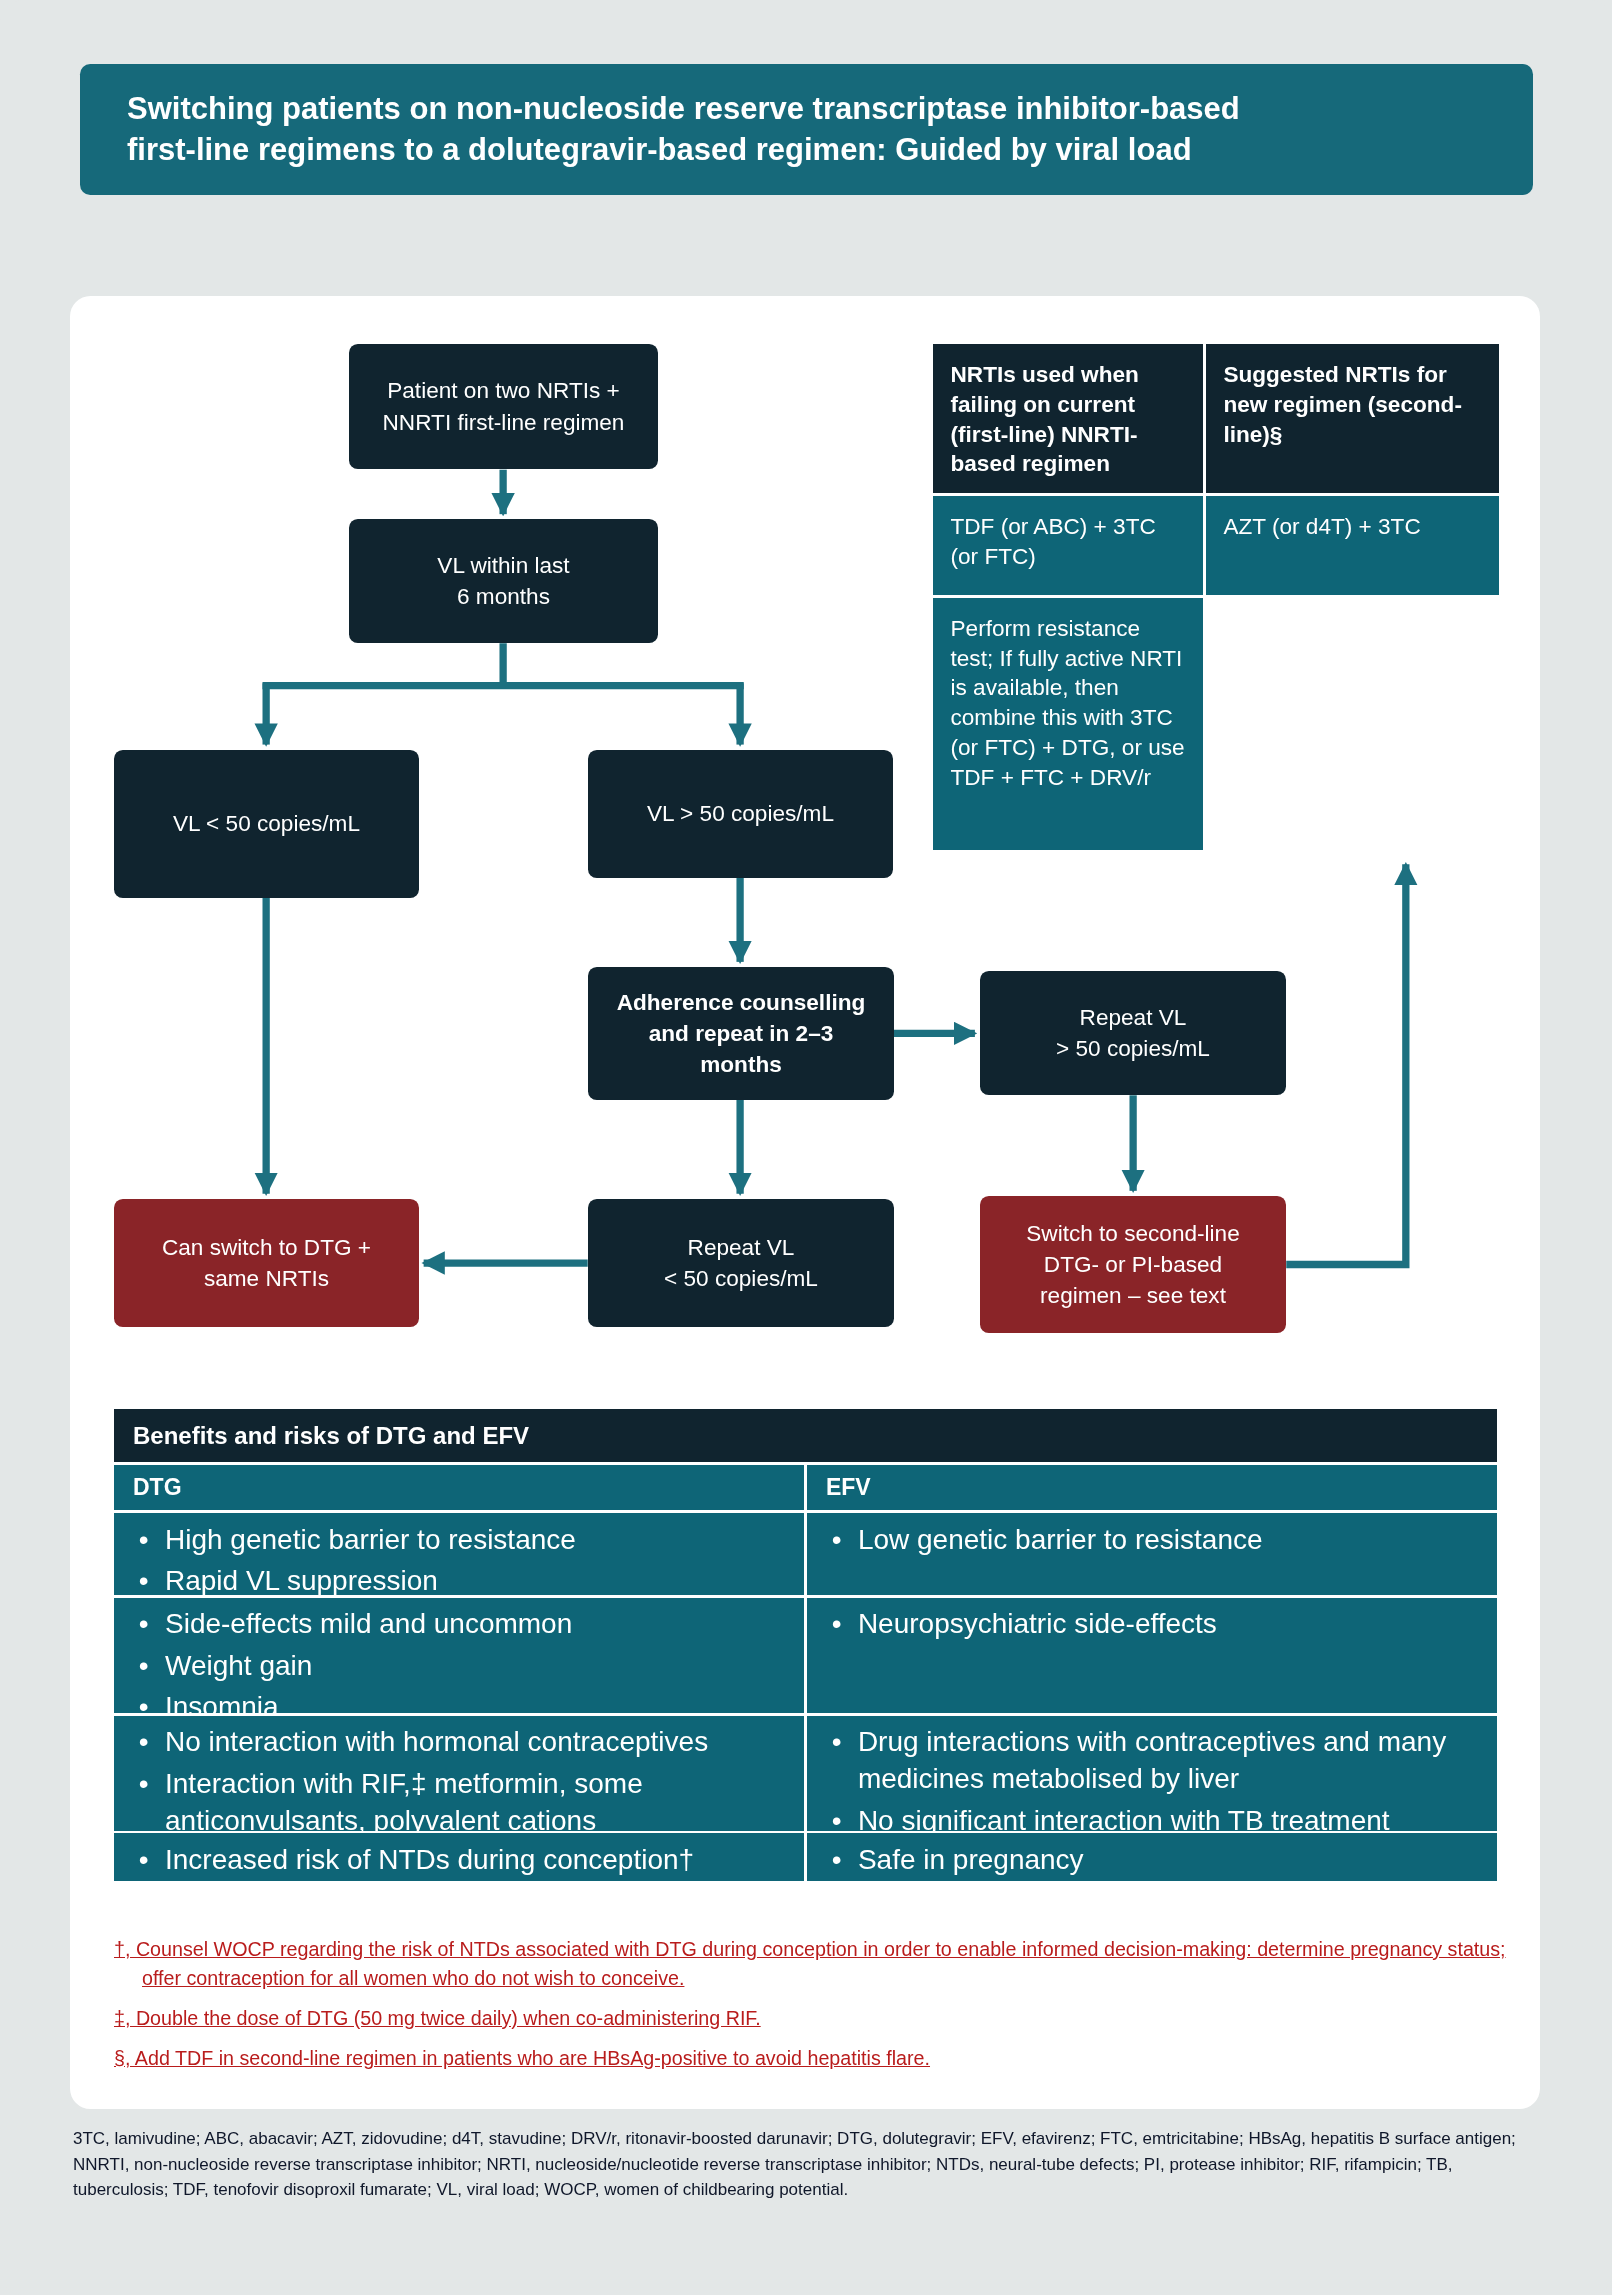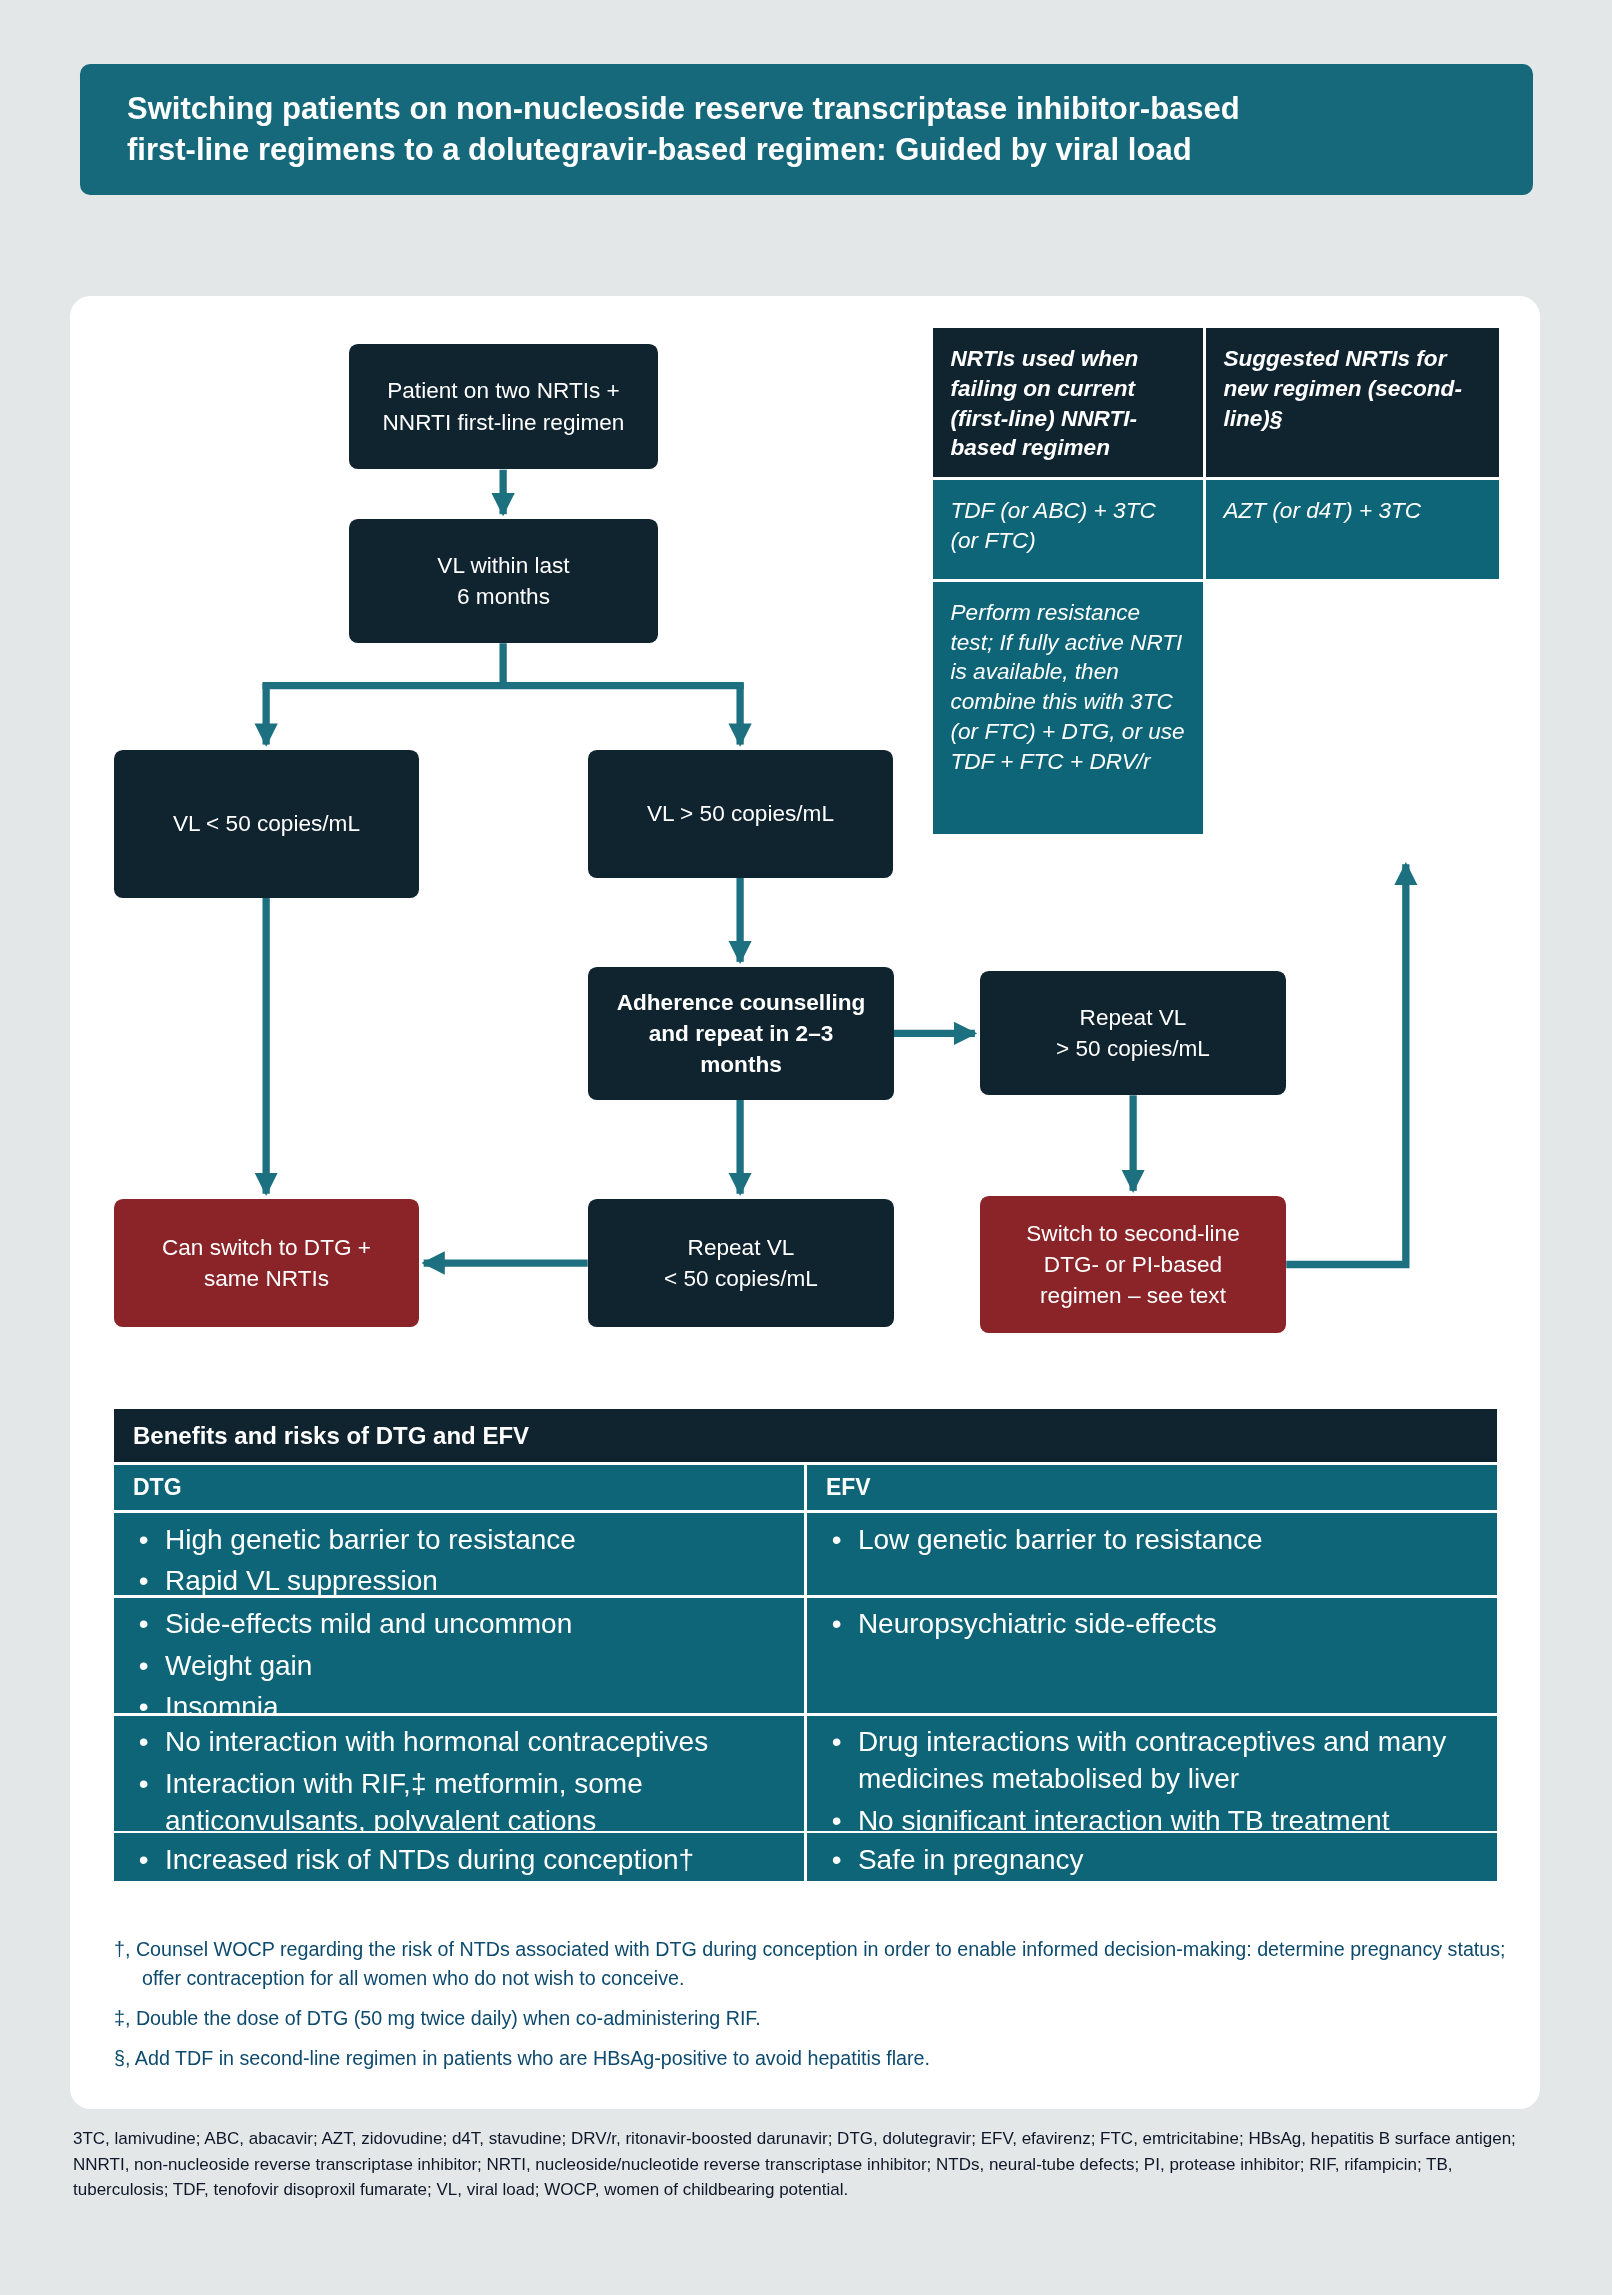--- a/index.html
+++ b/index.html
@@ -23,36 +23,36 @@
   #n-adh{left:518px;top:671px;width:306px;height:133px;font-weight:bold;}
   #n-rgt50{left:910px;top:675px;width:306px;height:124px;}
   #n-rlt50{left:518px;top:903px;width:306px;height:128px;}
   #n-can{left:44px;top:903px;width:305px;height:128px;}
   #n-switch{left:910px;top:900px;width:306px;height:137px;}
 
   .arrows{position:absolute;left:0;top:0;width:1470px;height:1813px;pointer-events:none;}
   .arrows path{stroke:#1d7080;stroke-width:10;fill:none;}
 
   
-  .nrti{position:absolute;left:863px;top:32px;width:566px;display:grid;grid-template-columns:270px 293px;grid-template-rows:149px 99px 252px;gap:2.9px;font-style:italic;}
+  .nrti{position:absolute;left:863px;top:48px;width:566px;display:grid;grid-template-columns:270px 293px;grid-template-rows:149px 99px 252px;gap:2.9px;}
   .nrti .cell{box-sizing:border-box;color:#ffffff;font-size:22.6px;line-height:1.32;padding:16px 17.5px;overflow:hidden;}
   .nrti .hd{background:#10242f;font-weight:bold;}
   .nrti .bd{background:#0e6577;}
 
   
   .benefits{position:absolute;left:44px;top:1113px;width:1383px;}
   .bt-title{box-sizing:border-box;height:53px;background:#10242f;color:#ffffff;font-size:24px;font-weight:bold;display:flex;align-items:center;padding-left:19px;}
   .bt-grid{margin-top:2.9px;display:grid;grid-template-columns:690px 690px;grid-template-rows:45px 82px 115px 115px 48px;gap:2.9px;}
   .bt-grid .cell{box-sizing:border-box;background:#0e6577;color:#ffffff;font-size:28px;line-height:1.32;padding:8.8px 17.5px 5.8px 19px;overflow:hidden;}
   .bt-grid .colhd{display:flex;align-items:center;font-weight:bold;font-size:23px;padding-top:0;padding-bottom:0;}
   .item{position:relative;padding-left:32px;margin-bottom:4.4px;}
   .item::before{content:"\2022";position:absolute;left:5.8px;top:0;}
 
   
-  .footnotes{position:absolute;left:44px;top:1639px;width:1393px;color:#0c4a6e;font-size:19.7px;line-height:1.45;}
+  .footnotes{position:absolute;left:44px;top:1639px;width:1393px;color:#b91c1c;font-size:19.7px;line-height:1.45;text-decoration:underline;}
   .fn{padding-left:28px;text-indent:-28px;margin-bottom:11.7px;}
 
   
   .abbr{position:absolute;left:73px;top:2126px;width:1469px;color:#0f172a;font-size:17px;line-height:1.5;}
 </style>
 </head>
 <body>
 
 <div class="page">
 

